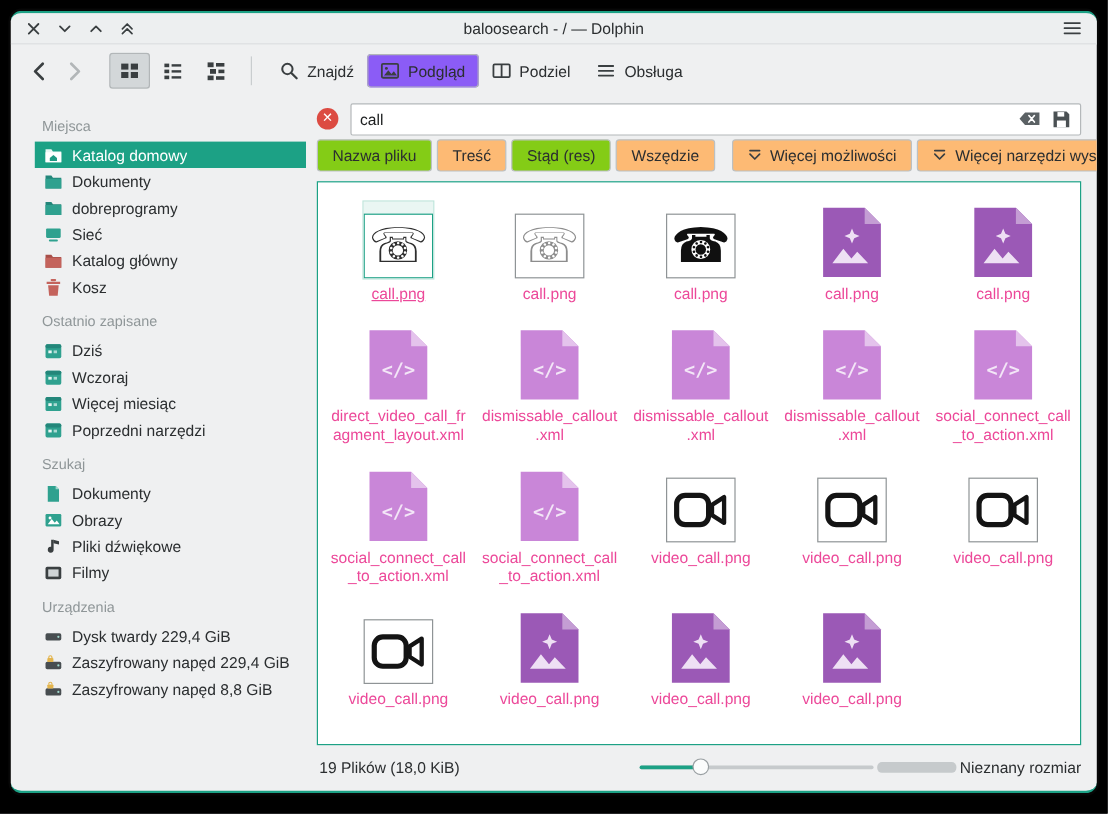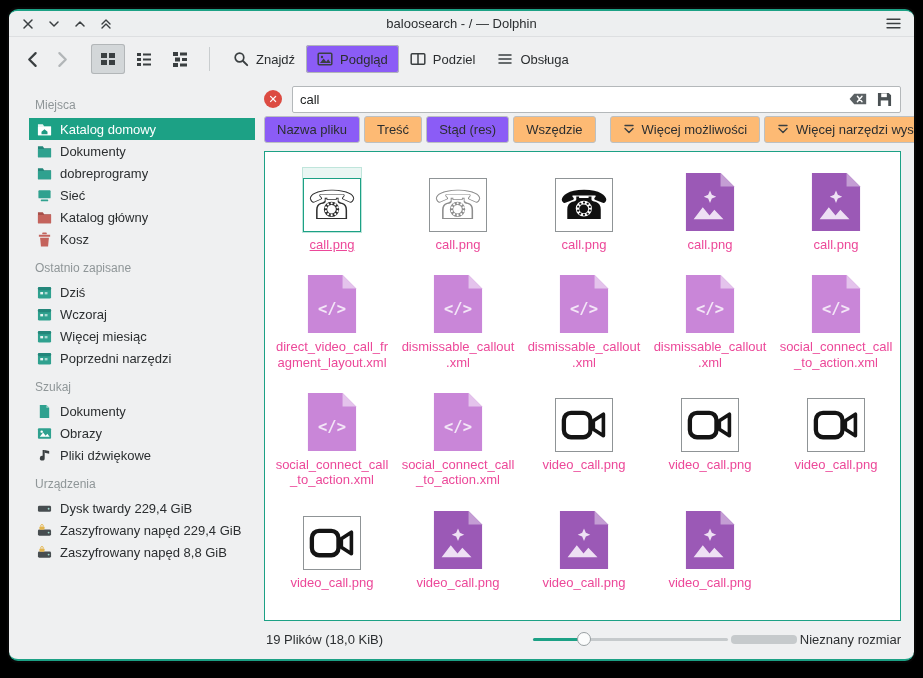--- a/index.html
+++ b/index.html
@@ -50,21 +50,21 @@
   .search-box { flex:1; height:27px; background:#fff; border:1px solid #b4b8ba; border-radius:2px;
     display:flex; align-items:center; padding:0 7px; gap:8px; }
   .search-box input { flex:1; border:none; outline:none; font-size:13px; color:#1c1e1f;
     font-family:inherit; background:transparent; }
   .inp-icon { width:18px; height:16px; display:flex; align-items:center; justify-content:center; }
 
   .filter-row { height:32px; display:flex; align-items:center; gap:4px; padding:0 0 4px 9px;
     overflow:hidden; flex:0 0 auto; white-space:nowrap; }
   .fbtn { height:27px; display:flex; align-items:center; gap:7px; padding:0 12px; font-size:13px;
     color:#2b2e30; background:#fdba74; border:1px solid #bcc0c2; border-radius:3px; flex:0 0 auto; }
-  .fbtn.active { background:#8b5cf6; }
+  .fbtn.active { background:#84cc16; }
   .fbtn.more { margin-left:10px; }
 
   .view { flex:1; margin:4px 13px 0 9px; border:1px solid var(--accent); background:#fff;
     overflow:hidden; padding:8px 0 0 4px; }
   .grid { display:grid; grid-template-columns:repeat(5,126px); }
   .cell { display:flex; flex-direction:column; align-items:center; padding:8px 4px 10px; }
   .icon-slot { height:64px; display:flex; align-items:flex-end; justify-content:center; }
   .cell.selected .icon-slot { background:#eaf6f3; outline:1px solid #bfe5db; }
   .fname { margin-top:5px; font-size:13px; color:#ec4899; text-align:center; line-height:1.18;
     max-width:116px; overflow-wrap:anywhere; }
@@ -325,20 +325,29 @@
         </div>
         <div class="side-item">
           <span class="sicon">
             <svg viewBox="0 0 14 16">
               <path fill="#3a3f41" d="M5 2h2.2v8.6A2.6 2.6 0 1 1 5 8.2z"></path>
               <path fill="#3a3f41" d="M7 2l5 1.2V6.2L7 5z"></path>
             </svg>
           </span>
           <span class="slabel">Pliki dźwiękowe</span>
         </div>
+        <div class="side-item">
+          <span class="sicon">
+            <svg viewBox="0 0 16 14">
+              <rect x="1" y="1.5" width="14" height="11" rx="1.5" fill="#3a3f41"></rect>
+              <rect x="3.4" y="3.8" width="9.2" height="6.4" fill="#cfd4d6"></rect>
+            </svg>
+          </span>
+          <span class="slabel">Filmy</span>
+        </div>
         <div class="side-title">Urządzenia</div>
         <div class="side-item">
           <span class="sicon">
             <svg viewBox="0 0 16 12">
               <rect x="1" y="3" width="14" height="6.5" rx="1.5" fill="#474d50"></rect>
               <circle cx="12.4" cy="6.2" r="1" fill="#9fd8cd"></circle>
             </svg>
           </span>
           <span class="slabel">Dysk twardy 229,4 GiB</span>
         </div>

